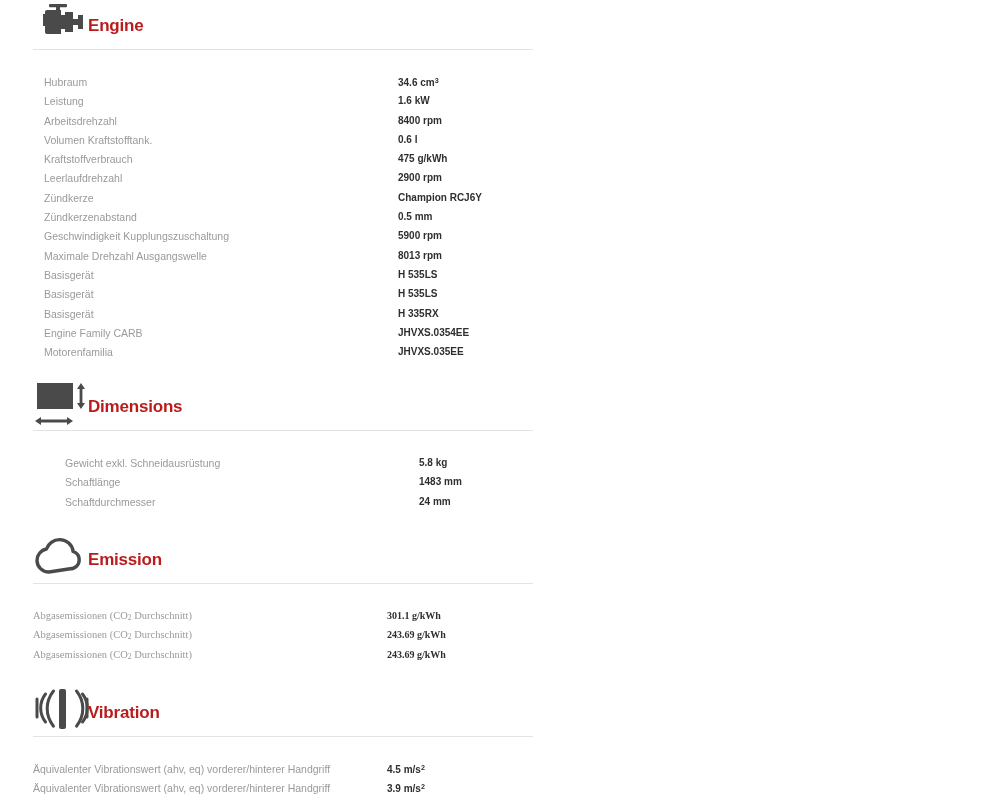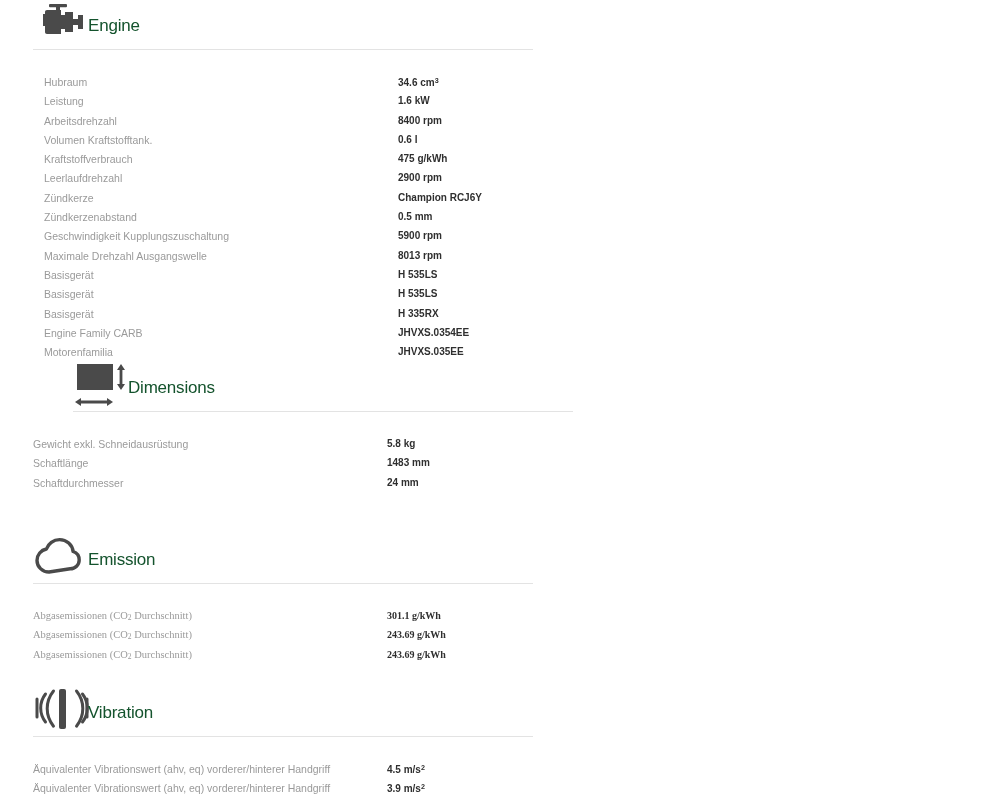--- a/index.html
+++ b/index.html
@@ -44,22 +44,22 @@
     width: 52px;
     height: 48px;
     display: block;
   }
   .section-icon svg { display: block; }
   .section-title {
     position: absolute;
     left: 88px;
     top: 16px;
     font-size: 17px;
-    font-weight: normal;
-    color: #14532d;
+    font-weight: bold;
+    color: #b91c1c;
     letter-spacing: -0.2px;
     white-space: nowrap;
   }
   .section-divider {
     position: absolute;
     left: 33px;
     width: 500px;
     height: 1px;
     background: #e3e3e3;
   }
@@ -172,35 +172,35 @@
           <div class="spec-row">
             <div class="spec-label">Engine Family CARB</div>
             <div class="spec-value">JHVXS.0354EE</div>
           </div>
           <div class="spec-row">
             <div class="spec-label">Motorenfamilia</div>
             <div class="spec-value">JHVXS.035EE</div>
           </div>
         </div>
       </div>
-      <div class="section" style="top: 362px; padding-left: 40px;">
+      <div class="section" style="top: 381px;">
         <div class="section-head">
           <span class="section-icon">
             <svg width="58" height="48" viewBox="0 0 58 48">
               <g fill="#4a4a4a">
                 <rect x="4" y="2" width="36" height="26"></rect>
                 <path d="M48 2l4 6h-2.6v14H52l-4 6-4-6h2.6V8H44z"></path>
                 <path d="M2 40l6-4v2.6h26V36l6 4-6 4v-2.6H8V44z"></path>
               </g>
             </svg>
           </span>
           <div class="section-title">Dimensions</div>
           <div class="section-divider" style="top: 49px;"></div>
         </div>
-        <div class="spec-rows" style="top: 76px;">
+        <div class="spec-rows" style="top: 76px; margin-left: 32px;">
           <div class="spec-row">
             <div class="spec-label">Gewicht exkl. Schneidausrüstung</div>
             <div class="spec-value">5.8 kg</div>
           </div>
           <div class="spec-row">
             <div class="spec-label">Schaftlänge</div>
             <div class="spec-value">1483 mm</div>
           </div>
           <div class="spec-row">
             <div class="spec-label">Schaftdurchmesser</div>

